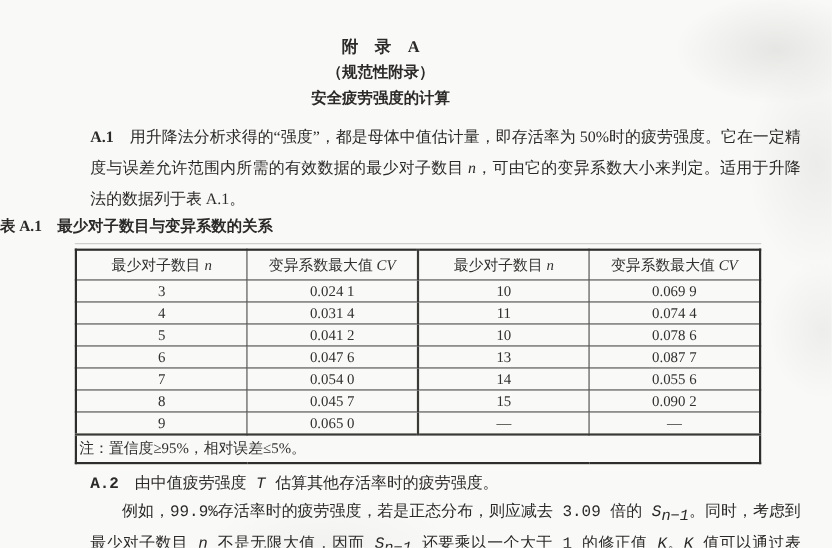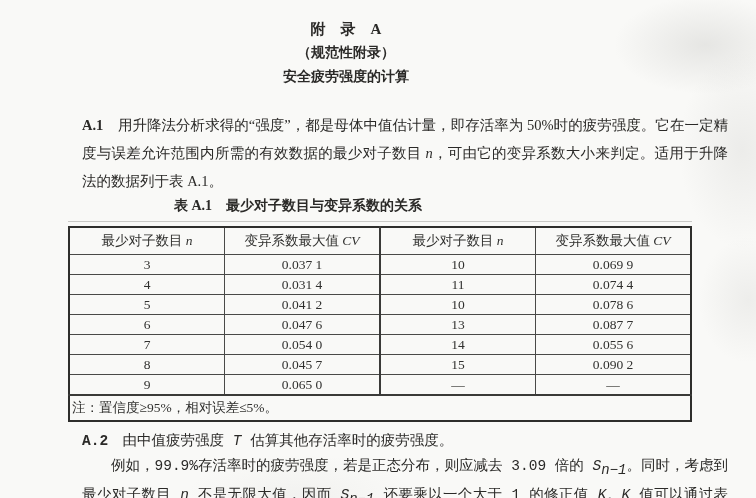--- a/index.html
+++ b/index.html
@@ -9,28 +9,28 @@
     color:#2b2a28;
     background:
       radial-gradient(ellipse 130px 70px at 705px 45px, rgba(185,185,182,0.30), transparent 70%),
       radial-gradient(ellipse 90px 140px at 742px 150px, rgba(190,190,187,0.22), transparent 70%),
       radial-gradient(ellipse 70px 90px at 748px 300px, rgba(190,190,187,0.20), transparent 70%),
       radial-gradient(ellipse 160px 60px at 300px 496px, rgba(200,200,197,0.15), transparent 70%),
       #f9f9f7;
   }
   .page{position:relative;width:756px;height:498px;}
 
-  .titles{position:absolute;top:17px;left:0;width:692px;text-align:center;line-height:24px;}
+  .titles{position:absolute;top:31px;left:0;width:692px;text-align:center;line-height:24px;}
   .titles .t1{font-size:15px;font-weight:bold;}
   .titles .t2,.titles .t3{font-size:14px;font-weight:bold;}
 
   .para{position:absolute;left:57px;width:646px;font-size:14.5px;line-height:28px;text-align:justify;margin-left:25px;}
   .para-a1{top:111px;}
 
-  .caption{position:absolute;top:197px;left:0;width:596px;text-align:center;font-size:14px;font-weight:bold;}
+  .caption{position:absolute;top:197px;left:0;width:596px;text-align:left;font-size:14px;font-weight:bold;}
 
   .ghost-line{position:absolute;top:221px;left:68px;width:624px;height:1px;background:#c9c9c6;}
 
   table.a1{
     position:absolute;top:226px;left:68px;width:624px;
     border-collapse:collapse;table-layout:fixed;
     font-size:13.5px;color:#30302e;
   }
   table.a1 th,table.a1 td{
     border:1px solid #4a4a48;
@@ -73,21 +73,21 @@
       <tr>
         <th style="width:25%"><span>最少对子数目 </span><span style="font-style: italic;">n</span></th>
         <th style="width:25%"><span>变异系数最大值 </span><span style="font-style: italic;">CV</span></th>
         <th style="width:25%" class="mid"><span>最少对子数目 </span><span style="font-style: italic;">n</span></th>
         <th style="width:25%"><span>变异系数最大值 </span><span style="font-style: italic;">CV</span></th>
       </tr>
     </thead>
     <tbody>
         <tr>
           <td>3</td>
-          <td>0.037 1</td>
+          <td>0.024 1</td>
           <td class="mid">10</td>
           <td>0.069 9</td>
         </tr>
         <tr>
           <td>4</td>
           <td>0.031 4</td>
           <td class="mid">11</td>
           <td>0.074 4</td>
         </tr>
         <tr>

